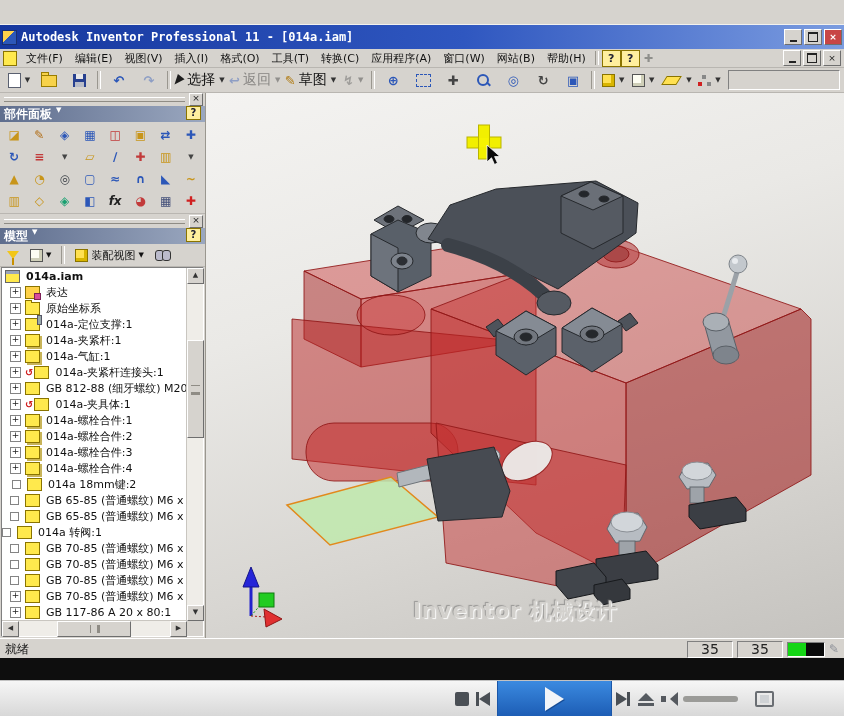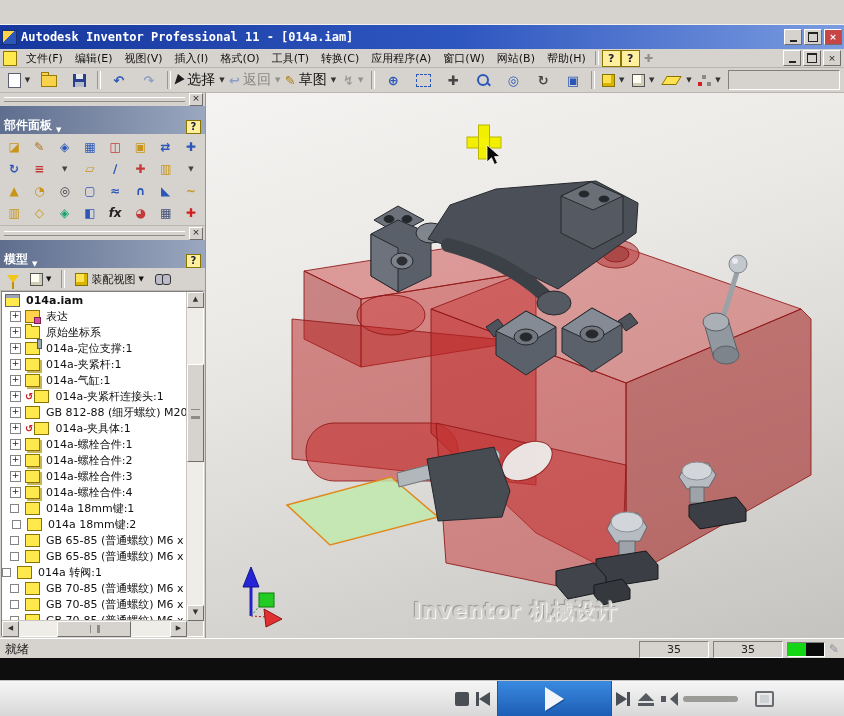--- a/index.html
+++ b/index.html
@@ -89,21 +89,21 @@
   .ic-bino{width:16px;height:10px;position:relative;}
   .ic-bino::before,.ic-bino::after{content:"";position:absolute;top:0;width:7px;height:9px;border:1.5px solid #333;border-radius:3px;background:#bbc;}
   .ic-bino::before{left:0;} .ic-bino::after{right:0;}
   
   .main{flex:1;display:flex;min-height:0;}
   .left-panel{width:205px;flex:none;display:flex;flex-direction:column;background:#d6d3ce;border-right:1px solid #9a978f;}
   .grip-row{height:13px;flex:none;display:flex;align-items:center;justify-content:flex-end;padding:0 2px;gap:2px;}
   .grip-row .gr{flex:1;height:3px;border-top:1px solid #fff;border-bottom:1px solid #8f8c85;margin:0 2px;}
   .xbtn{width:12px;height:11px;font-size:9px;line-height:9px;text-align:center;color:#222;background:#d6d3ce;
         border:1px solid;border-color:#fff #6e6e6e #6e6e6e #fff;cursor:pointer;}
-  .p-header{height:28px;flex:none;display:flex;align-items:flex-end;padding:0 4px;gap:4px;color:#fff;font-weight:bold;font-size:12px;
+  .p-header{height:16px;flex:none;display:flex;align-items:flex-start;padding:0 4px;gap:4px;color:#fff;font-weight:bold;font-size:12px;
     background:linear-gradient(90deg,#5f6e8e,#9aa7bf);}
   .p-header .dd{font-size:7px;}
   .p-header .help{margin-left:auto;width:13px;height:12px;background:#ffef9e;border:1px solid #8a7400;color:#223;
     font-size:10px;line-height:11px;text-align:center;font-weight:bold;cursor:pointer;}
   .toolgrid{flex:none;padding:2px 2px;display:flex;flex-direction:column;gap:1px;border-bottom:1px solid #b9b6b1;}
   .toolgrid .trow-g{display:flex;gap:1px;}
   .pt{width:23px;height:19px;display:flex;align-items:center;justify-content:center;background:transparent;
       border:1px solid transparent;cursor:pointer;font-size:12px;font-weight:bold;}
   .pt .dd{font-size:7px;color:#444;}
   .divider-row{height:14px;flex:none;display:flex;align-items:center;justify-content:flex-end;padding:0 2px;gap:2px;}
@@ -140,22 +140,22 @@
   .hsb .thumb{position:absolute;left:55px;top:0;width:72px;height:14px;background:#d6d3ce;border:1px solid;border-color:#fff #6e6e6e #6e6e6e #fff;cursor:grab;}
   .hsb .thumb::after{content:"";position:absolute;top:3px;left:32px;bottom:3px;width:6px;border-left:1px solid #8f8c85;border-right:1px solid #8f8c85;box-shadow:2px 0 0 #8f8c85;}
   .sb-corner{position:absolute;right:0;bottom:0;width:16px;height:15px;background:#d6d3ce;}
   
   .viewport{flex:1;position:relative;overflow:hidden;cursor:crosshair;
     background:linear-gradient(163deg,#f4f3f1 0%,#eae9e6 35%,#d8d6d2 70%,#c5c3bf 100%);}
   .watermark{position:absolute;left:207px;top:504px;font-size:21px;font-weight:bold;letter-spacing:1px;
     color:#d3d1cd;text-shadow:1px 1px 1px rgba(255,255,255,.9),-1px -1px 1px rgba(105,105,105,.55);}
   
   .statusbar{height:20px;flex:none;display:flex;align-items:center;padding:0 5px;gap:4px;background:#d6d3ce;border-top:1px solid #fff;font-size:12px;}
-  .st-cell{height:15px;min-width:26px;padding:0 21px;display:flex;align-items:center;justify-content:center;
-    border:1px solid;border-color:#808080 #fff #fff #808080;font-size:11px;color:#222;}
+  .st-cell{height:15px;min-width:26px;padding:0 9px;display:flex;align-items:center;justify-content:center;
+    border:1px solid;border-color:#808080 #fff #fff #808080;font-size:14px;color:#222;}
   .st-meter{width:36px;height:13px;border:1px solid;border-color:#808080 #fff #fff #808080;display:flex;}
   .st-meter .g{width:50%;background:#15d615;} .st-meter .k{width:50%;background:#0a0a0a;}
   .st-right{margin-left:auto;display:flex;align-items:center;gap:4px;}
   .st-ico{color:#8b8e96;font-size:12px;}
 </style>
 </head>
 <body>
 
 <div class="screen">
 
@@ -489,25 +489,20 @@
               </div>
               <div class="trow" style="padding-left: 8px;">
                 <span class="texp">+</span>
                 <span class="ti subasm"></span>
                 <span class="tlabel">014a-螺栓合件:3</span>
               </div>
               <div class="trow" style="padding-left: 8px;">
                 <span class="texp">+</span>
                 <span class="ti subasm"></span>
                 <span class="tlabel">014a-螺栓合件:4</span>
-              </div>
-              <div class="trow" style="padding-left: 8px;">
-                <span class="texp box"></span>
-                <span class="ti part"></span>
-                <span class="tlabel">014a 18mm键:1</span>
               </div>
               <div class="trow" style="padding-left: 10px;">
                 <span class="texp box"></span>
                 <span class="ti part"></span>
                 <span class="tlabel">014a 18mm键:2</span>
               </div>
               <div class="trow" style="padding-left: 8px;">
                 <span class="texp box"></span>
                 <span class="ti part"></span>
                 <span class="tlabel">GB 65-85 (普通螺纹) M6 x 2</span>

